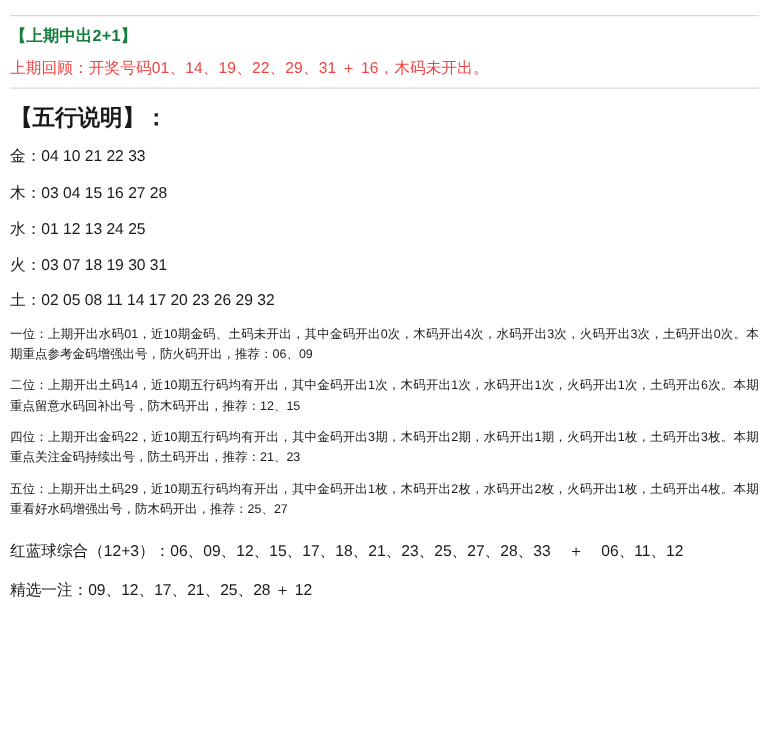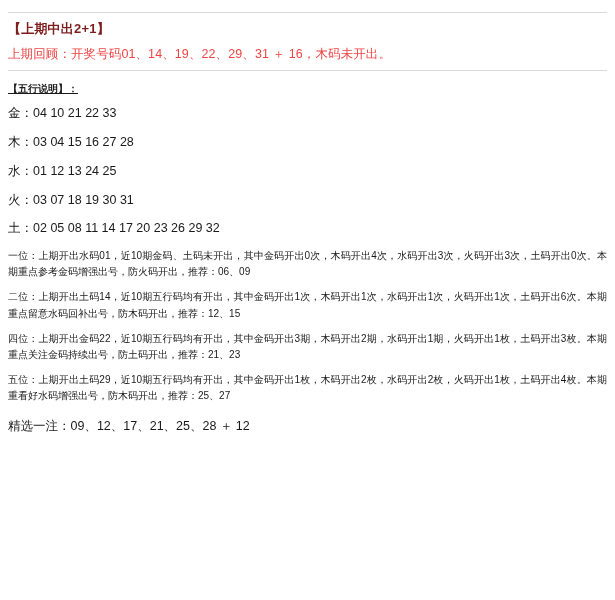--- a/index.html
+++ b/index.html
@@ -25,36 +25,35 @@
     border: 0;
     border-top: 1px solid #d9d9d9;
     margin: 6px 0 8px 0;
   }
   .top-rule {
     margin: 2px 0 6px 0;
   }
   .headline {
     font-weight: bold;
     font-size: 13px;
-    color: #7f1d1d;
+    color: #15803d;
     margin: 2px 0 6px 0;
     letter-spacing: 0.2px;
   }
   .para {
     margin: 0 0 7px 0;
     font-size: 12.5px;
     color: #ef4444;
     text-align: justify;
     letter-spacing: 0.1px;
   }
   .section-title {
     font-weight: bold;
-    font-size: 10px;
+    font-size: 18px;
     margin: 10px 0 8px 0;
-    text-decoration: underline;
   }
   .elem-line {
     margin: 0 0 10px 0;
     font-size: 12.5px;
   }
   .pos-block {
     margin: 0 0 9px 0;
     font-size: 10px;
     line-height: 1.62;
     text-align: justify;
@@ -92,18 +91,21 @@
   <div class="elem-line">木：03 04 15 16 27 28</div>
   <div class="elem-line">水：01 12 13 24 25</div>
   <div class="elem-line">火：03 07 18 19 30 31</div>
   <div class="elem-line">土：02 05 08 11 14 17 20 23 26 29 32</div>
 
   <div class="pos-block">一位：上期开出水码01，近10期金码、土码未开出，其中金码开出0次，木码开出4次，水码开出3次，火码开出3次，土码开出0次。本期重点参考金码增强出号，防火码开出，推荐：06、09</div>
   <div class="pos-block">二位：上期开出土码14，近10期五行码均有开出，其中金码开出1次，木码开出1次，水码开出1次，火码开出1次，土码开出6次。本期重点留意水码回补出号，防木码开出，推荐：12、15</div>
   <div class="pos-block">四位：上期开出金码22，近10期五行码均有开出，其中金码开出3期，木码开出2期，水码开出1期，火码开出1枚，土码开出3枚。本期重点关注金码持续出号，防土码开出，推荐：21、23</div>
   <div class="pos-block">五位：上期开出土码29，近10期五行码均有开出，其中金码开出1枚，木码开出2枚，水码开出2枚，火码开出1枚，土码开出4枚。本期重看好水码增强出号，防木码开出，推荐：25、27</div>
 
+  <div class="combo">
+    <span>红蓝球综合（12+3）：</span><span>06、09、12、15、17、18、21、23、25、27、28、33</span><span class="gap"></span><span>＋</span><span class="gap"></span><span>06、11、12</span>
+  </div>
 
   <div class="pick">
     <span>精选一注：</span><span>09、12、17、21、25、28 ＋ 12</span>
   </div>
 
 </div>
 
 </body></html>

